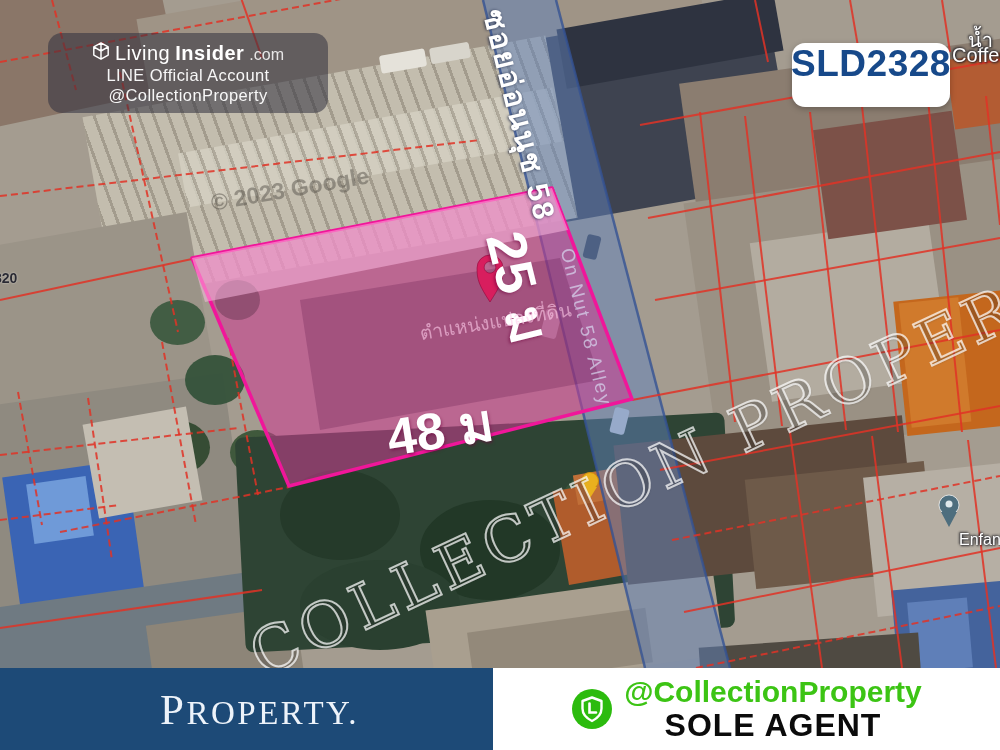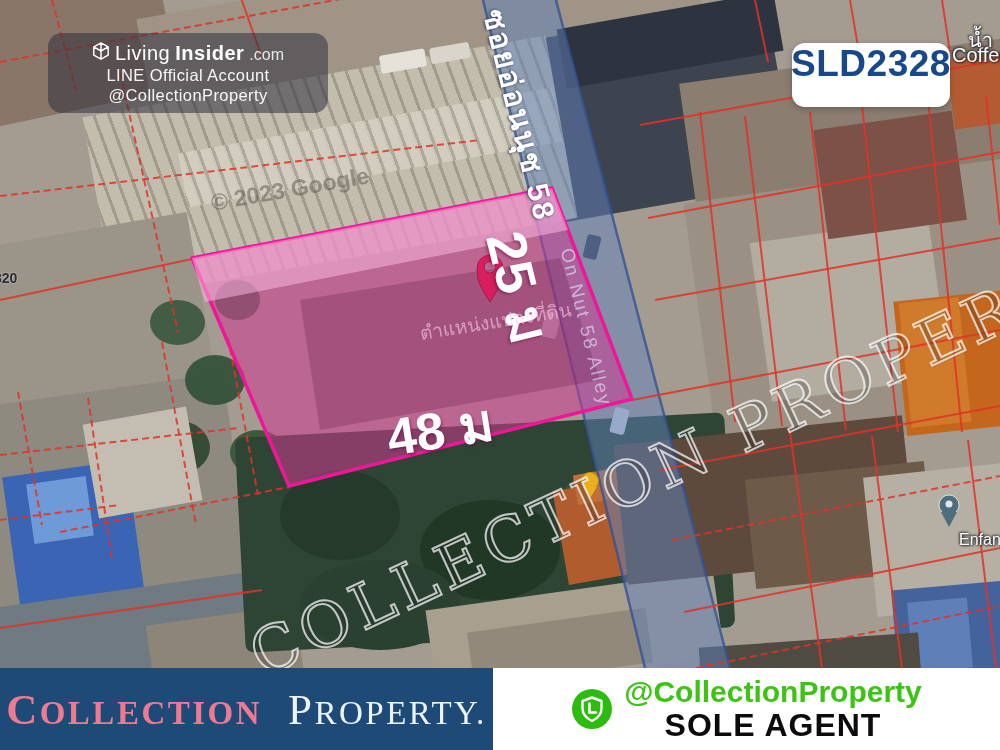--- a/index.html
+++ b/index.html
@@ -213,21 +213,20 @@
     <div class="live-line">LINE Official Account</div>
     <div class="live-line">@CollectionProperty</div>
   </div>
 
   <div class="code-badge">
     <span>SLD2328</span>
   </div>
 
   <div class="footer">
     <div class="footer-left">
-      <span class="brand-word brand-collection">Collection</span>
       <span class="brand-word brand-property">Property.</span>
     </div>
     <div class="footer-right">
       <svg width="42" height="42" viewBox="0 0 42 42">
         <circle cx="21" cy="21" r="20" fill="#2cbb0e"></circle>
         <path d="M21,9.5 L30.5,13 V20.5 C30.5,27 26,30.5 21,33 C16,30.5 11.5,27 11.5,20.5 V13 Z" fill="none" stroke="#ffffff" stroke-width="2.4" stroke-linejoin="round"></path>
         <path d="M18.5,15.5 V24.5 H25" fill="none" stroke="#ffffff" stroke-width="2.6" stroke-linecap="round"></path>
       </svg>
       <div class="line-texts">
         <div class="line-handle">@CollectionProperty</div>

